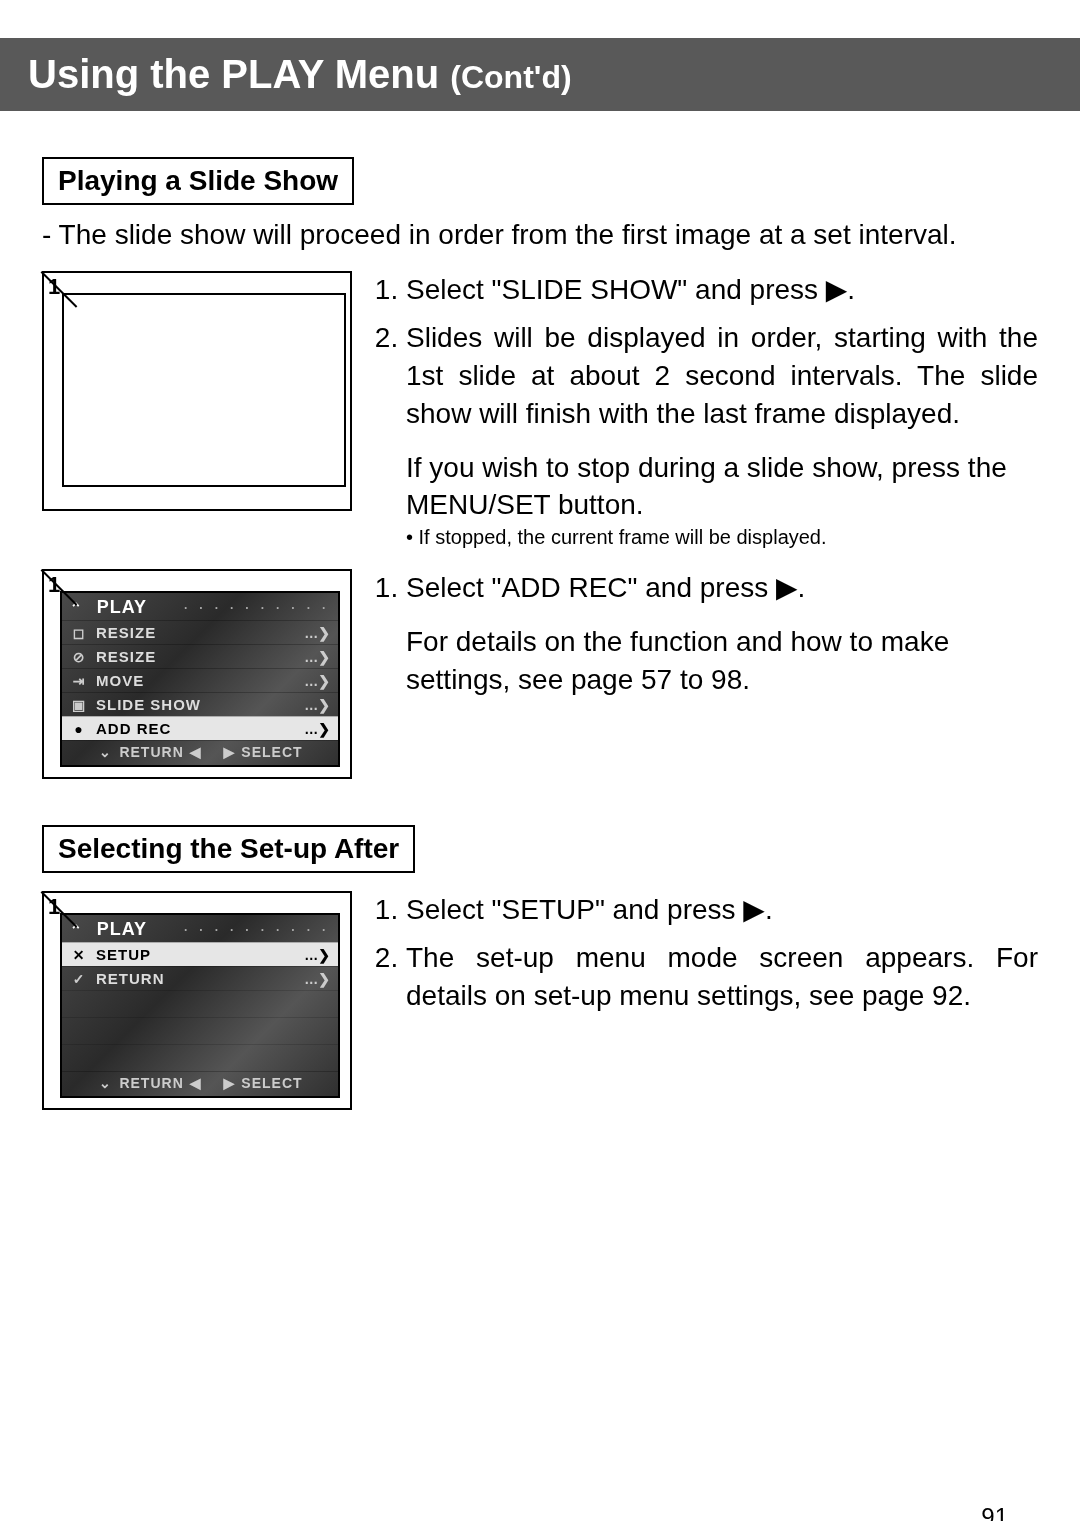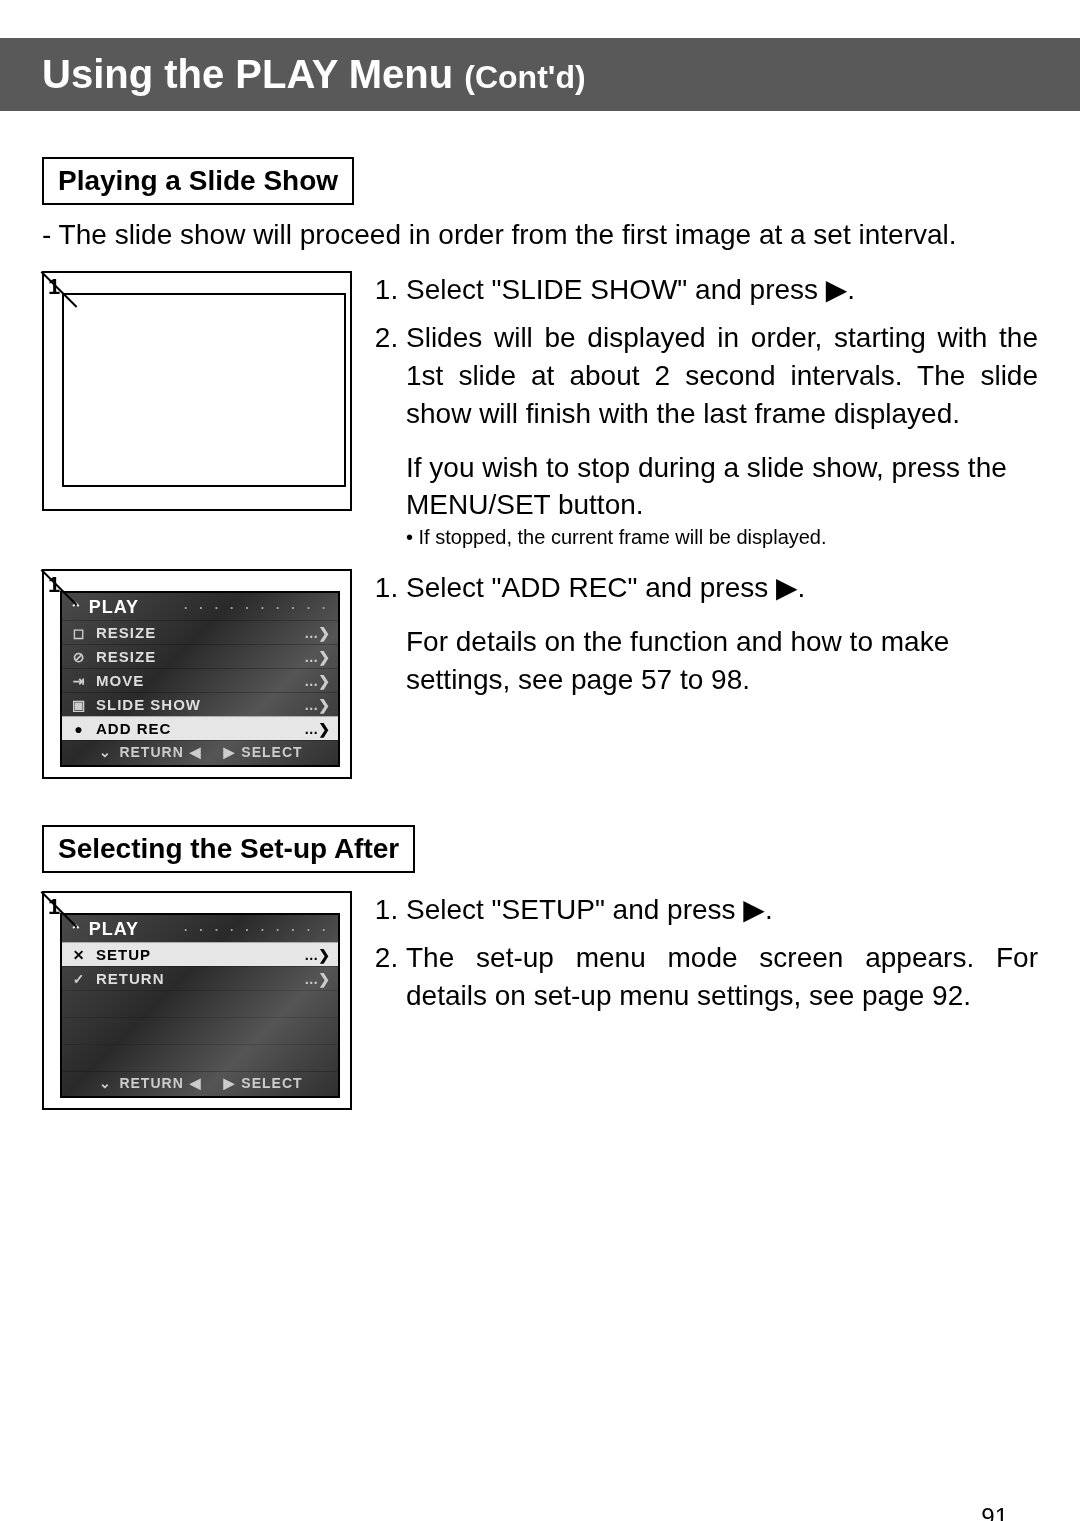--- a/index.html
+++ b/index.html
@@ -13,21 +13,21 @@
   .page {
     width: 1080px;
     min-height: 1521px;
     position: relative;
     box-sizing: border-box;
     padding-bottom: 60px;
   }
   .title-bar {
     background: #595959;
     color: #fff;
-    padding: 14px 42px 14px 42px;
+    padding: 14px 42px 14px 28px;
     margin-top: 38px;
   }
   .title-bar .big {
     font-size: 40px;
     font-weight: bold;
   }
   .title-bar .small {
     font-size: 32px;
     font-weight: bold;
   }
@@ -131,21 +131,21 @@
     color: #ddd;
     font-family: "Arial Narrow", Arial, sans-serif;
     font-size: 16px;
     letter-spacing: 1px;
     border: 2px solid #000;
     box-sizing: border-box;
   }
   .lcd-header {
     display: flex;
     align-items: center;
-    gap: 6px;
+    gap: 14px;
     padding: 4px 8px 2px 8px;
     color: #fff;
     font-weight: bold;
     font-size: 18px;
   }
   .lcd-header .caret {
     font-size:14px;
   }
   .dots {
     flex:1;

